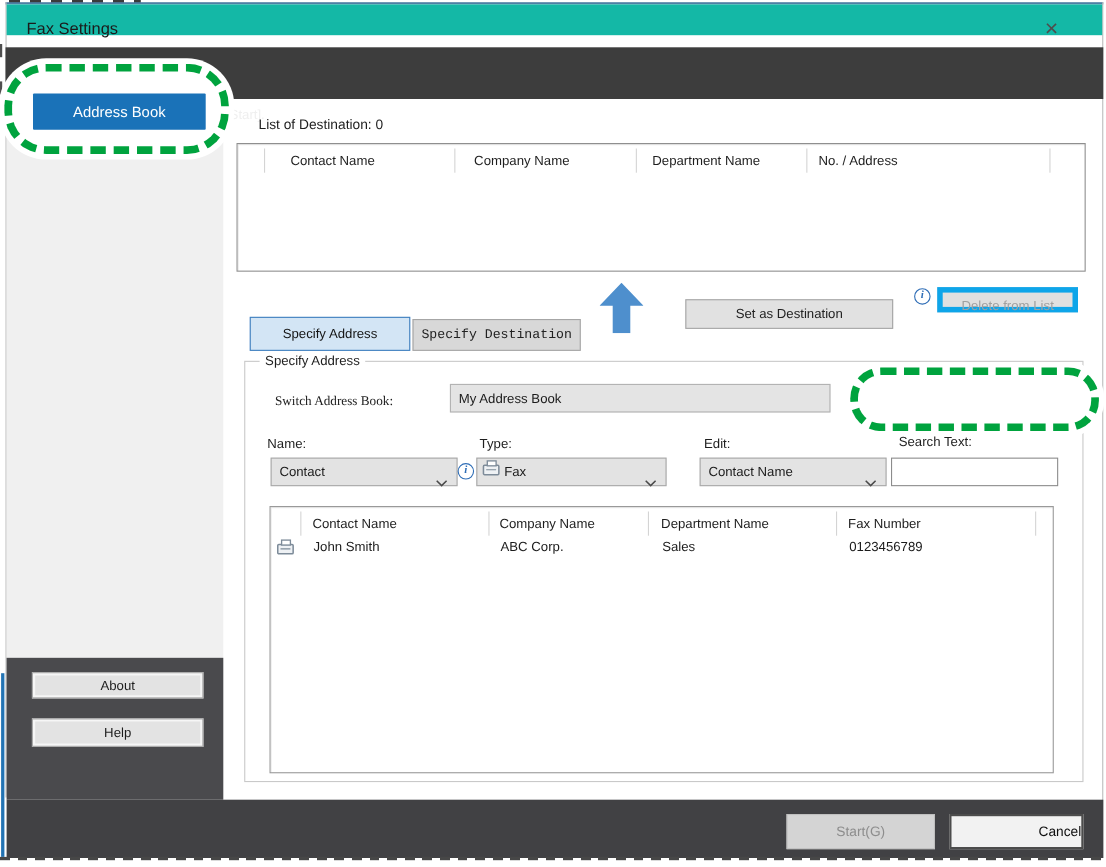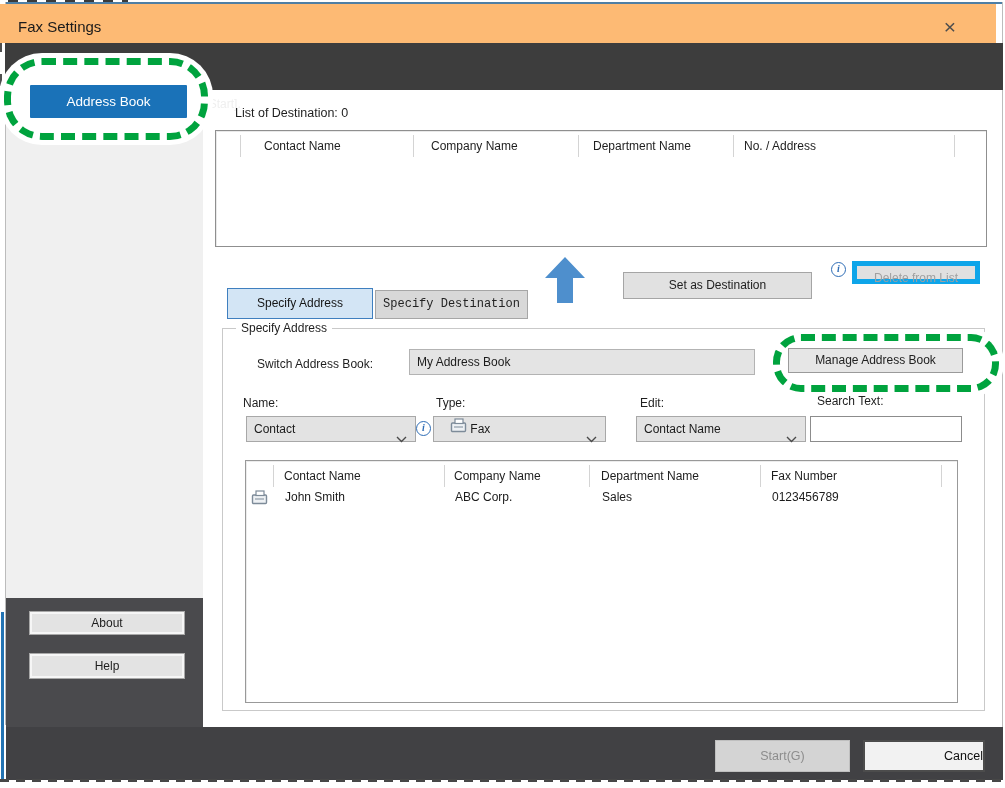--- a/index.html
+++ b/index.html
@@ -5,21 +5,21 @@
   html,body{margin:0;padding:0;background:#fff;}
   body{font-family:"Liberation Sans","DejaVu Sans",sans-serif;-webkit-font-smoothing:antialiased;}
   #stage{position:relative;width:1005px;height:788px;background:#fff;overflow:hidden;}
   .abs{position:absolute;box-sizing:border-box;}
   .lbl{font-size:12px;color:#1e1e1e;white-space:nowrap;}
 
   
   #top-accent{left:5px;top:2px;width:998px;height:2px;background:#4e7fa5;}
   #left-border{left:5px;top:2px;width:1px;height:723px;background:#bcbcbc;}
   #right-border{left:1002px;top:2px;width:1px;height:778px;background:#bcbcbc;}
-  #titlebar{left:0;top:4px;width:996px;height:39px;background:#fdba74;}
+  #titlebar{left:6px;top:4px;width:996px;height:28px;background:#14b8a6;}
   #window-title{left:18px;top:14px;font-size:15px;color:#1b1b1b;}
   #close-x{left:936px;top:10px;width:28px;height:26px;font-size:21px;color:#4d4d4d;text-align:center;line-height:26px;cursor:default;}
 
   
   #art-top{left:8px;top:0;width:120px;height:3px;background:repeating-linear-gradient(90deg,#3b3b3b 0 10px,transparent 10px 19px);}
   #art-bottom{left:0;top:779px;width:1005px;height:3px;background:repeating-linear-gradient(90deg,#474747 0 9px,transparent 9px 16px);}
   .art-speck{left:0;width:2px;height:12px;background:#4f4f4f;}
   #art-blue-strip{left:1px;top:612px;width:3px;height:167px;background:#2273b3;}
 
   
@@ -52,32 +52,32 @@
   #delete-btn{left:852px;top:261px;width:128px;height:23px;background:#e0e0e0;border:5px solid #0ea5e9;font-size:12px;color:#a0a0a0;text-align:center;line-height:25px;cursor:default;}
 
   
   #tab-addr{left:227px;top:288px;width:146px;height:31px;background:#d3e5f5;border:1px solid #3f7fbf;font-size:12px;color:#151515;text-align:center;line-height:29px;cursor:default;}
   #tab-dest{left:375px;top:290px;width:153px;height:29px;background:#d8d8d8;border:1px solid #a6a6a6;font-size:12px;color:#222;text-align:center;line-height:27px;cursor:default;font-family:Liberation Mono, monospace;}
 
   
   #groupbox{left:222px;top:328px;width:763px;height:383px;border:1px solid #c9c9c9;}
   #group-label{left:236px;top:321px;background:#fff;padding:0 5px;font-size:12px;color:#1e1e1e;}
 
-  #switch-label{left:257px;top:357px;}
+  #switch-label{left:250px;top:357px;font-family:Liberation Serif, serif;}
   #switch-field{left:409px;top:349px;width:346px;height:26px;background:#e4e4e4;border:1px solid #b3b3b3;font-size:12px;color:#1b1b1b;line-height:24px;padding-left:7px;}
   #manage-btn{left:788px;top:348px;width:175px;height:25px;background:#e6e6e6;border:1px solid #9a9a9a;font-size:12px;color:#222;text-align:center;line-height:23px;cursor:default;}
 
   #name-label{left:243px;top:396px;}
   #type-label{left:436px;top:396px;}
   #item-label{left:640px;top:396px;}
   #search-label{left:817px;top:394px;}
 
   .dd{height:26px;background:#e3e3e3;border:1px solid #a8a8a8;font-size:12px;color:#1b1b1b;line-height:24px;padding-left:7px;cursor:default;}
   #dd-name{left:240px;top:416px;width:170px;margin-left:6px;}
-  #dd-type{left:433px;top:416px;width:173px;padding-left:16px;}
+  #dd-type{left:433px;top:416px;width:173px;padding-left:4px;}
   #dd-item{left:636px;top:416px;width:170px;}
   .dd .chev{position:absolute;right:8px;top:10px;}
   #info-icon-2{left:416px;top:421px;}
   #search-input{left:810px;top:416px;width:152px;height:26px;border:1px solid #8c8c8c;background:#fff;font-size:12px;padding:0 5px;outline:none;box-sizing:border-box;font-family:"Liberation Sans",sans-serif;}
 
   
   #addr-table{left:245px;top:460px;width:713px;height:243px;background:#fff;border:1px solid #999;box-shadow:inset 1px 1px 0 #ececec;}
   #addr-row{left:1px;top:26px;width:700px;height:22px;cursor:default;}
   .cell{position:absolute;top:3px;font-size:12px;color:#1b1b1b;white-space:nowrap;}
 
@@ -148,21 +148,20 @@
   <div class="abs" id="tab-addr">Specify Address</div>
   <div class="abs" id="tab-dest">Specify Destination</div>
 
   <div class="abs" id="groupbox"></div>
   <div class="abs" id="group-label">Specify Address</div>
 
   <div class="abs lbl" id="switch-label">Switch Address Book:</div>
   <div class="abs" id="switch-field">My Address Book</div>
 
   <div class="abs halo" id="halo-manage"></div>
-  <div class="abs" id="manage-btn">Manage Address Book</div>
 
   <div class="abs lbl" id="name-label">Name:</div>
   <div class="abs lbl" id="type-label">Type:</div>
   <div class="abs lbl" id="item-label">Edit:</div>
   <div class="abs lbl" id="search-label">Search Text:</div>
 
   <div class="abs dd" id="dd-name">
     <span>Contact</span>
     <span class="chev">
       <svg width="11" height="7" viewBox="0 0 11 7">

